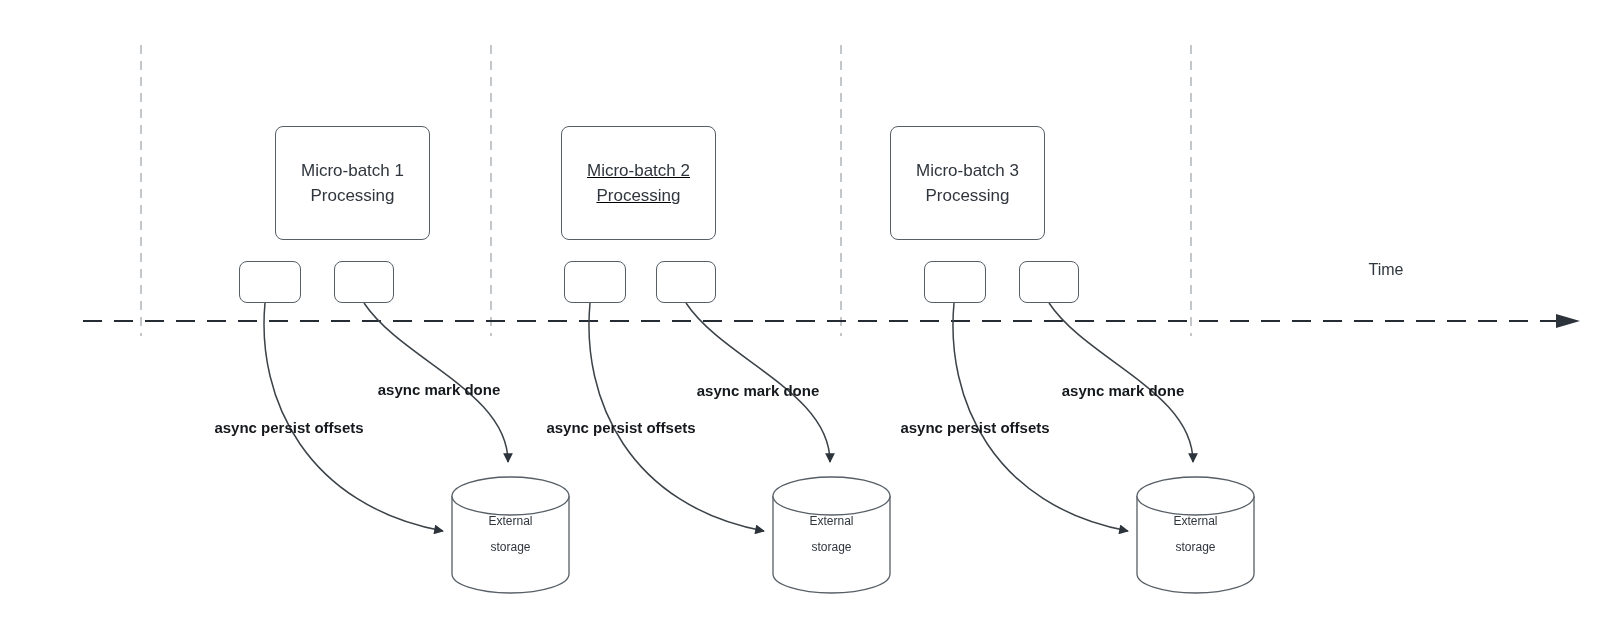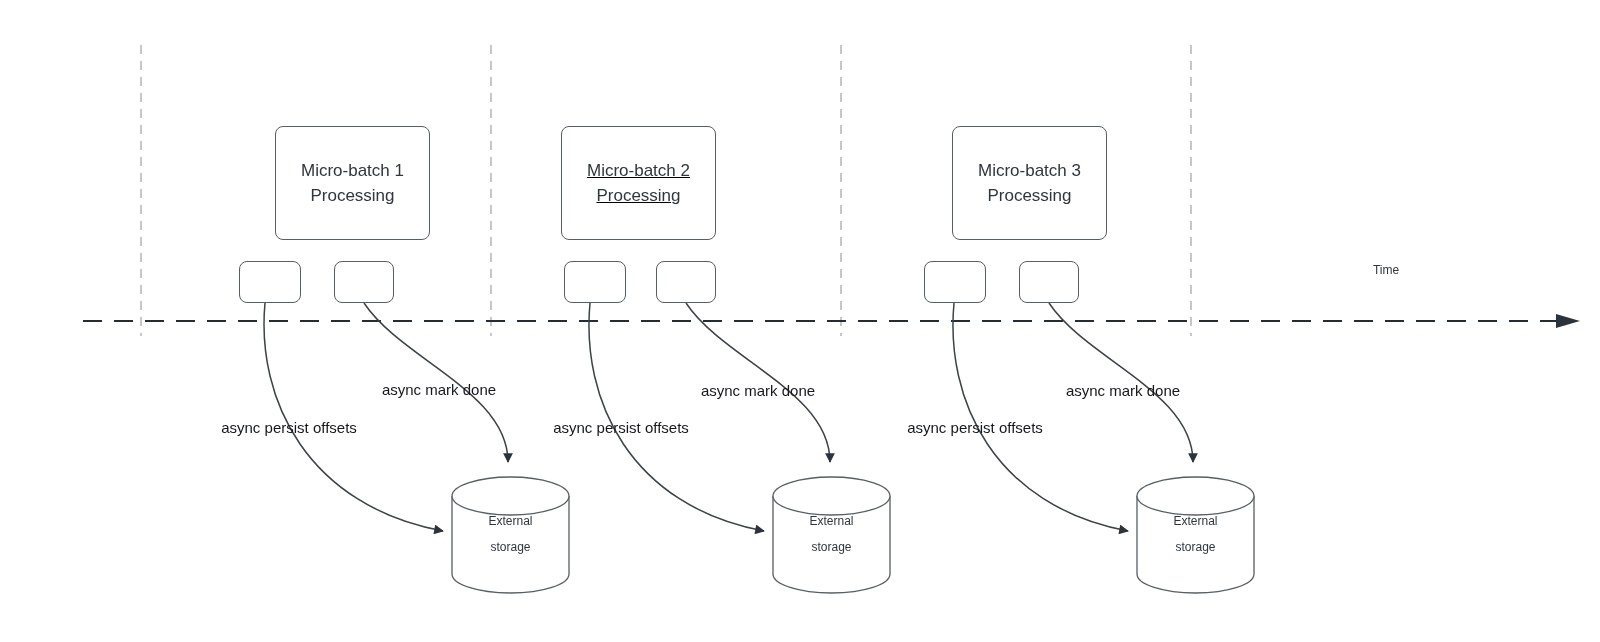--- a/index.html
+++ b/index.html
@@ -29,35 +29,35 @@
     position:absolute;
     width:62px;height:42px;
     border:1px solid #565e66;
     border-radius:8px;
     background:#ffffff;
     box-sizing:border-box;
   }
   .annotation{
     position:absolute;
     transform:translate(-50%,-50%);
-    font-size:15px;font-weight:normal;color:#15181c;
+    font-size:15px;font-weight:bold;color:#15181c;
     white-space:nowrap;
     text-align:center;
   }
   .storage-label{
     position:absolute;
     transform:translateX(-50%);
     text-align:center;
     font-size:12px;line-height:26px;color:#2f363d;
     white-space:nowrap;
   }
   .time-label{
     position:absolute;
     transform:translate(-50%,-50%);
-    font-size:12px;color:#2f363d;
+    font-size:16px;color:#2f363d;
     white-space:nowrap;
   }
 </style>
 </head>
 <body>
 
 <div class="canvas">
 
   <svg width="1600" height="642" viewBox="0 0 1600 642">
     <defs>
@@ -116,21 +116,21 @@
   </div>
   <div class="task-box" style="left:564px;top:261px;"></div>
   <div class="task-box" style="left:656px;top:261px;width:60px;"></div>
   <div class="annotation" style="left:621px;top:427px;">async persist offsets</div>
   <div class="annotation" style="left:758px;top:390px;">async mark done</div>
   <div class="storage-label" style="left:831.5px;top:508px;">
     <div>External</div>
     <div>storage</div>
   </div>
 
-  <div class="proc-box" style="left:952px;top:126px;">
+  <div class="proc-box" style="left:890px;top:126px;">
     <div class="proc-line">Micro-batch 3</div>
     <div class="proc-line">Processing</div>
   </div>
   <div class="task-box" style="left:924px;top:261px;"></div>
   <div class="task-box" style="left:1019px;top:261px;width:60px;"></div>
   <div class="annotation" style="left:975px;top:427px;">async persist offsets</div>
   <div class="annotation" style="left:1123px;top:390px;">async mark done</div>
   <div class="storage-label" style="left:1195.5px;top:508px;">
     <div>External</div>
     <div>storage</div>

